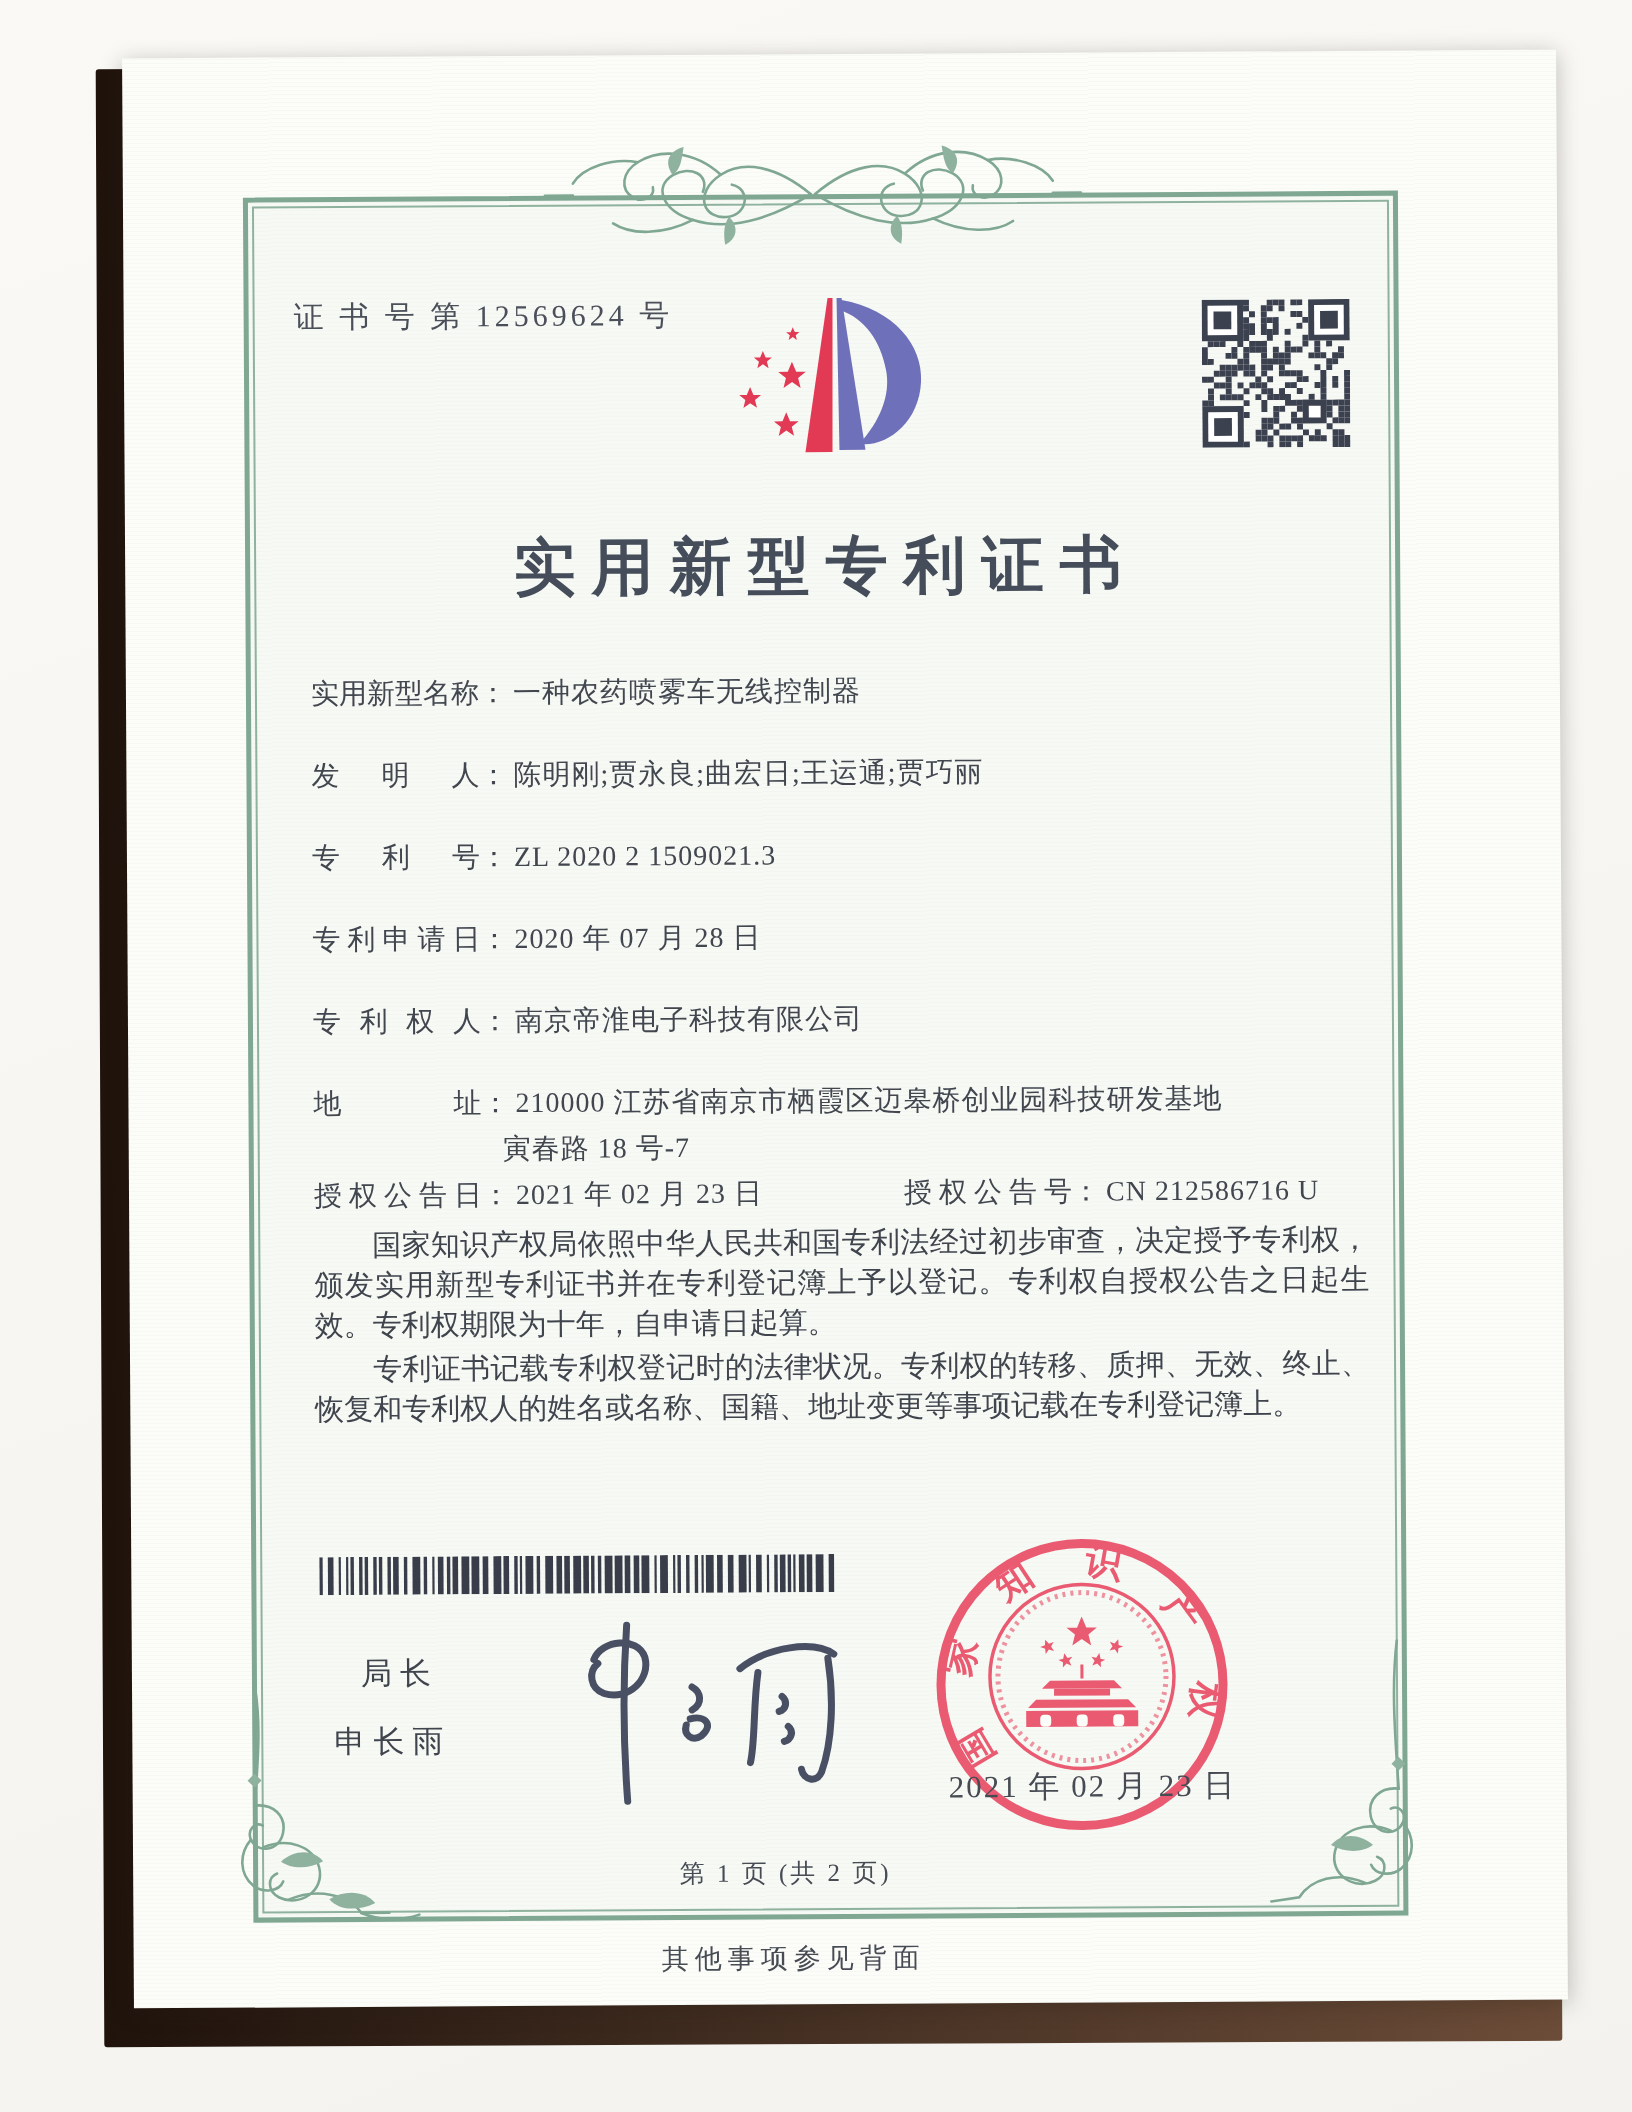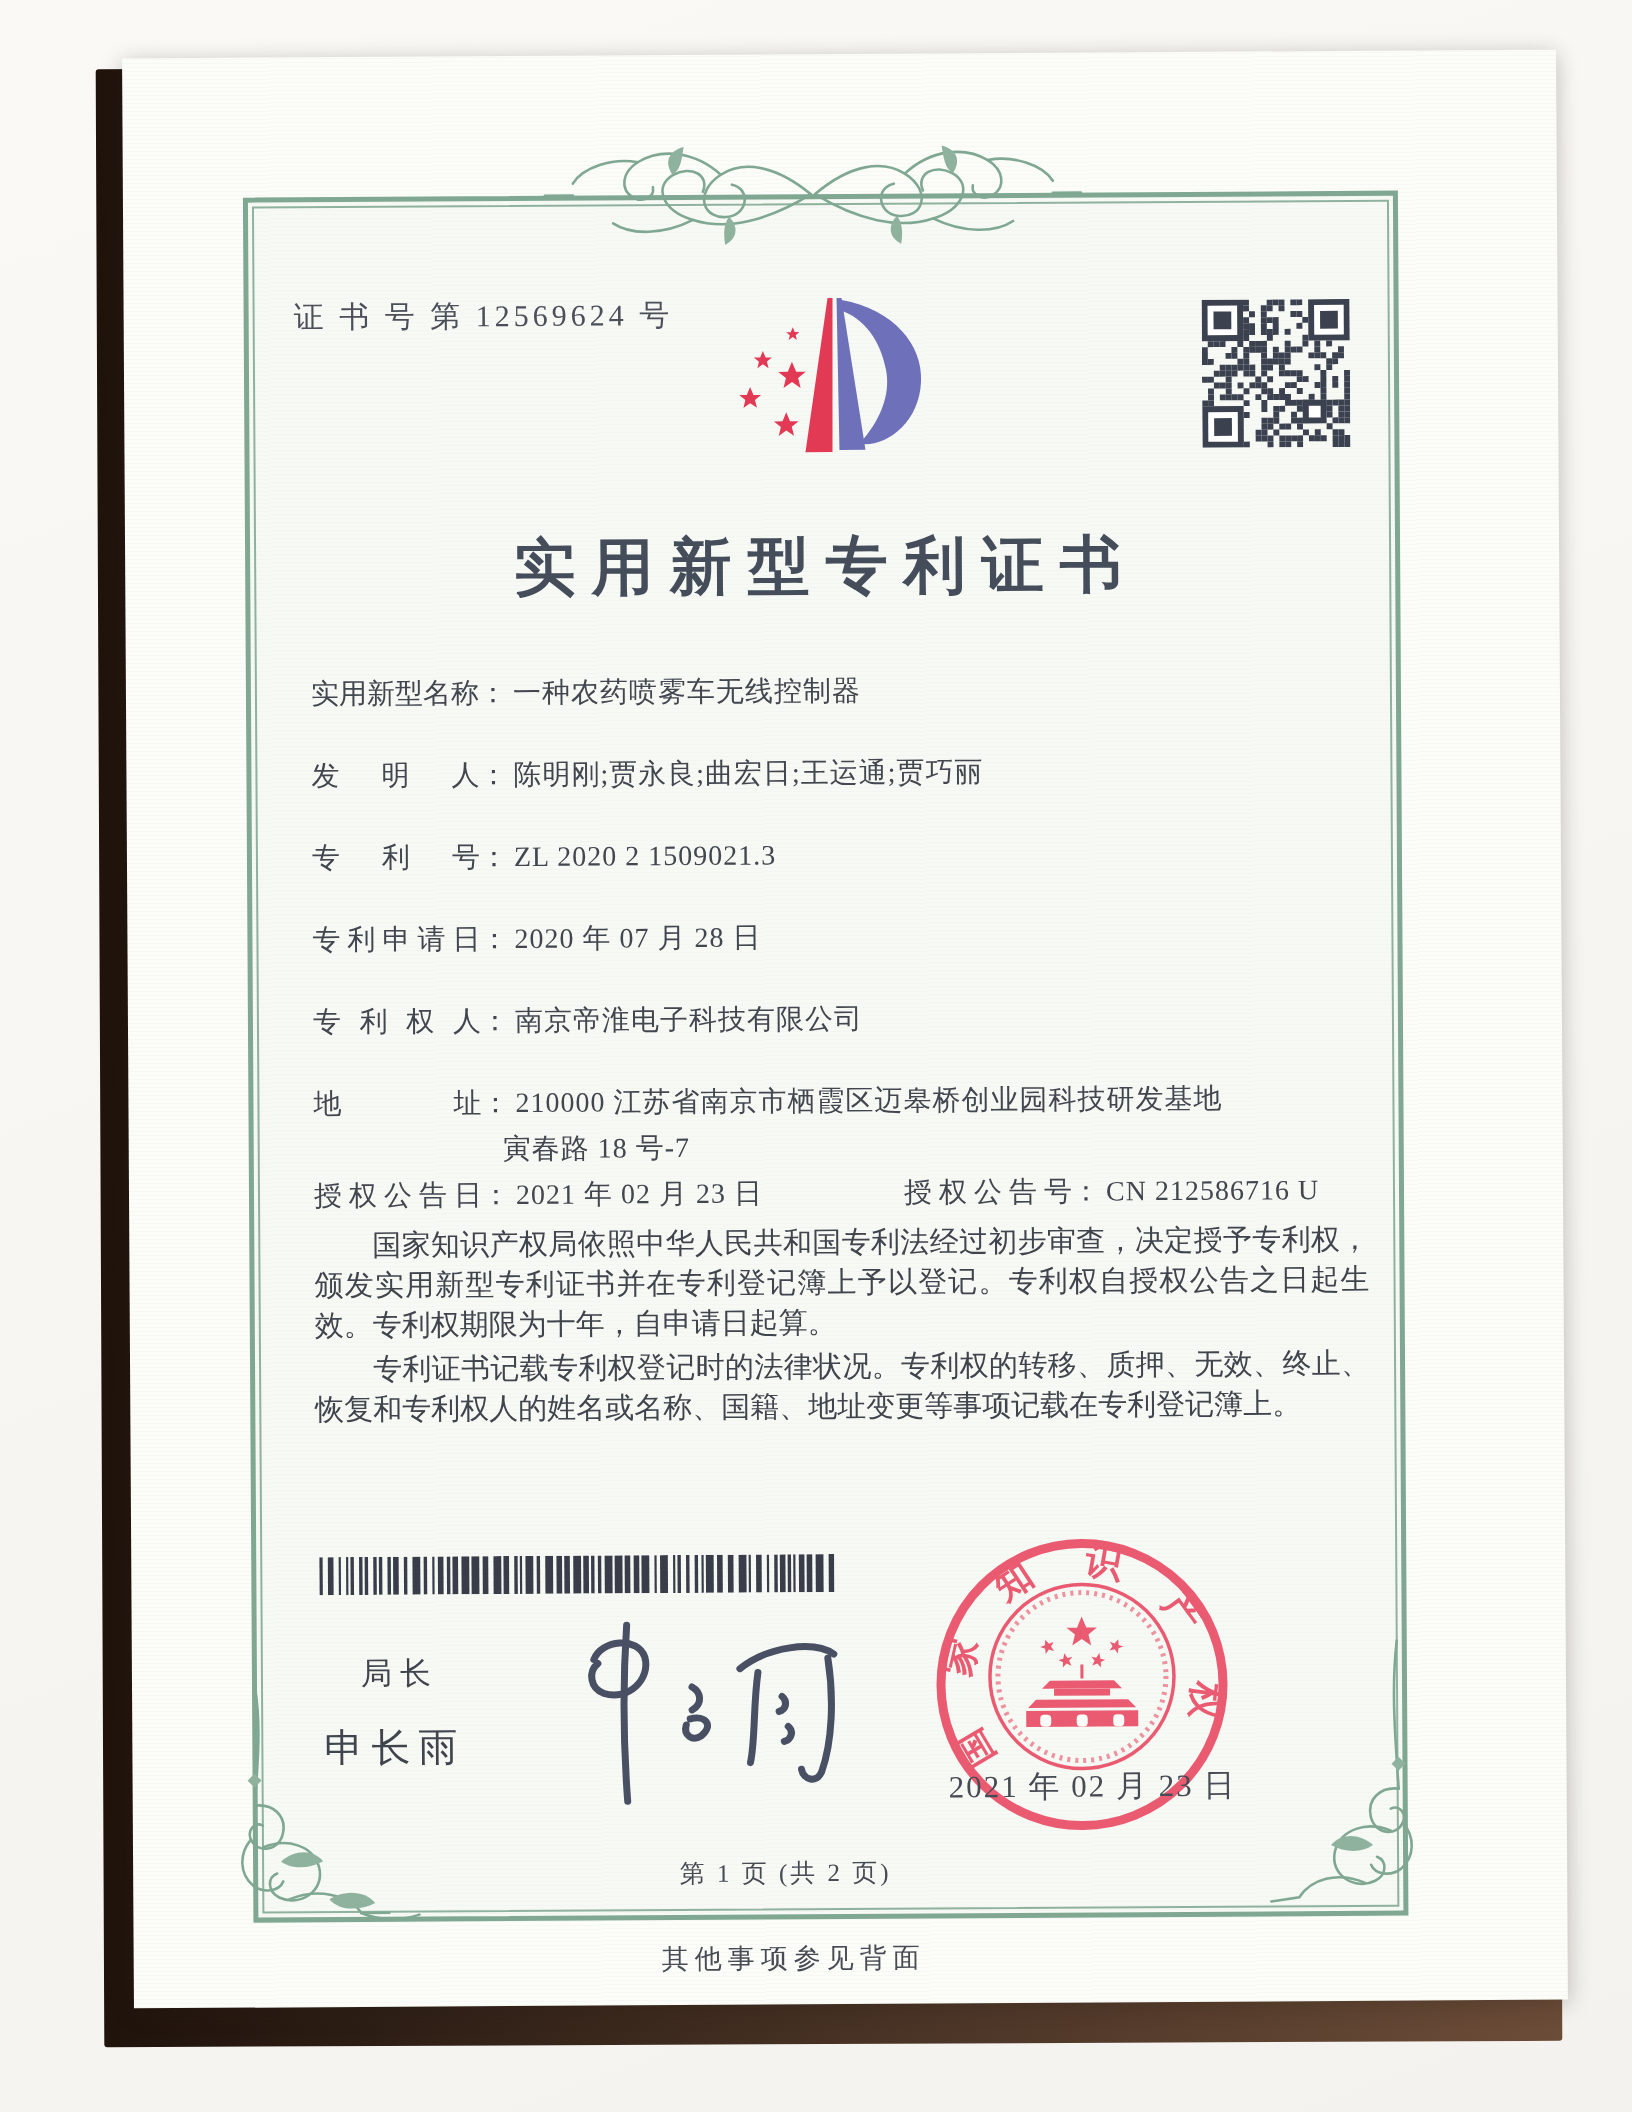--- a/index.html
+++ b/index.html
@@ -51,21 +51,21 @@
   .fvalue{margin-left:6px;letter-spacing:1px;}
   .addr-line2{position:absolute;left:374px;font-size:28px;letter-spacing:1px;color:#41464f;}
   .pair2{position:absolute;left:590px;top:0;}
   .paras{
     position:absolute;left:185px;top:1168px;width:1055px;
     font-size:29px;line-height:40px;text-align:justify;color:#3f444d;
   }
   .paras p{margin:0 0 4px 0;text-indent:2em;}
   .barcode{position:absolute;left:188px;top:1500px;width:515px;height:38px;}
   .director-title{position:absolute;left:202px;top:1596px;font-size:31px;letter-spacing:8px;color:#3f444d;margin-left:27px;}
-  .director-name{position:absolute;left:192px;top:1664px;font-size:39px;letter-spacing:8px;color:#3f444d;}
+  .director-name{position:absolute;left:202px;top:1664px;font-size:31px;letter-spacing:8px;color:#3f444d;}
   .signature{position:absolute;left:400px;top:1556px;width:330px;height:210px;}
   .seal{position:absolute;left:790px;top:1472px;width:320px;height:320px;}
   .page-number{
     position:absolute;left:120px;top:1802px;width:1065px;text-align:center;
     font-size:25px;letter-spacing:3px;color:#464b54;
   }
   .back-note{
     position:absolute;left:528px;top:1886px;
     font-size:27px;letter-spacing:6px;color:#464b54;
   }

